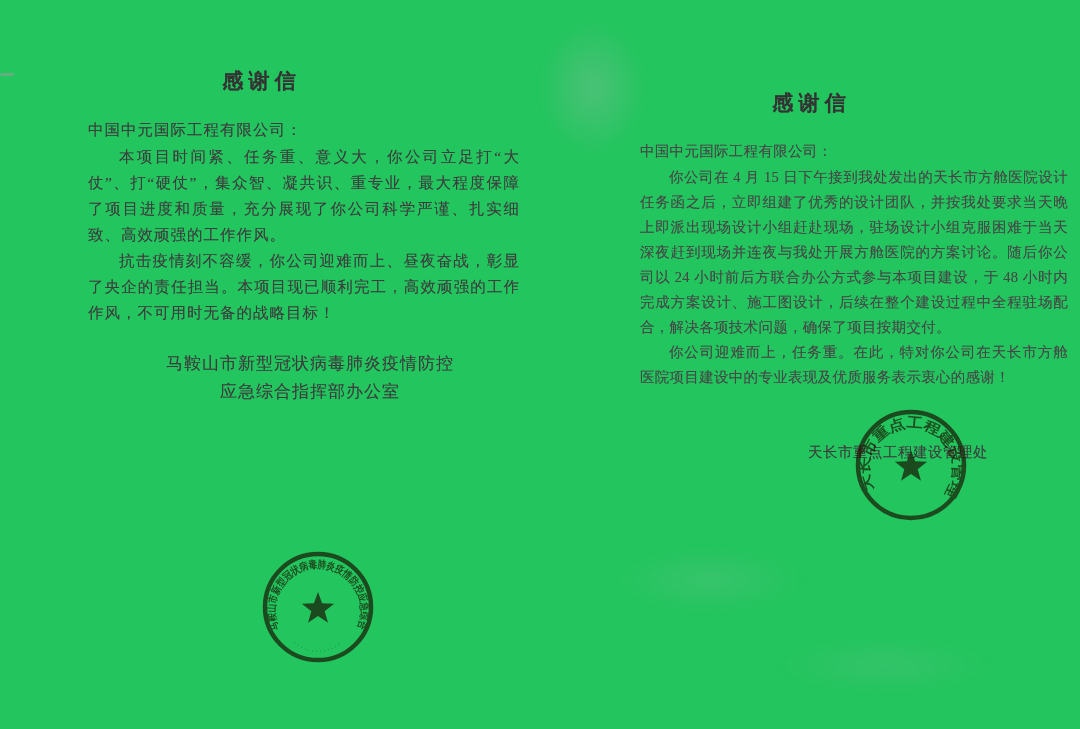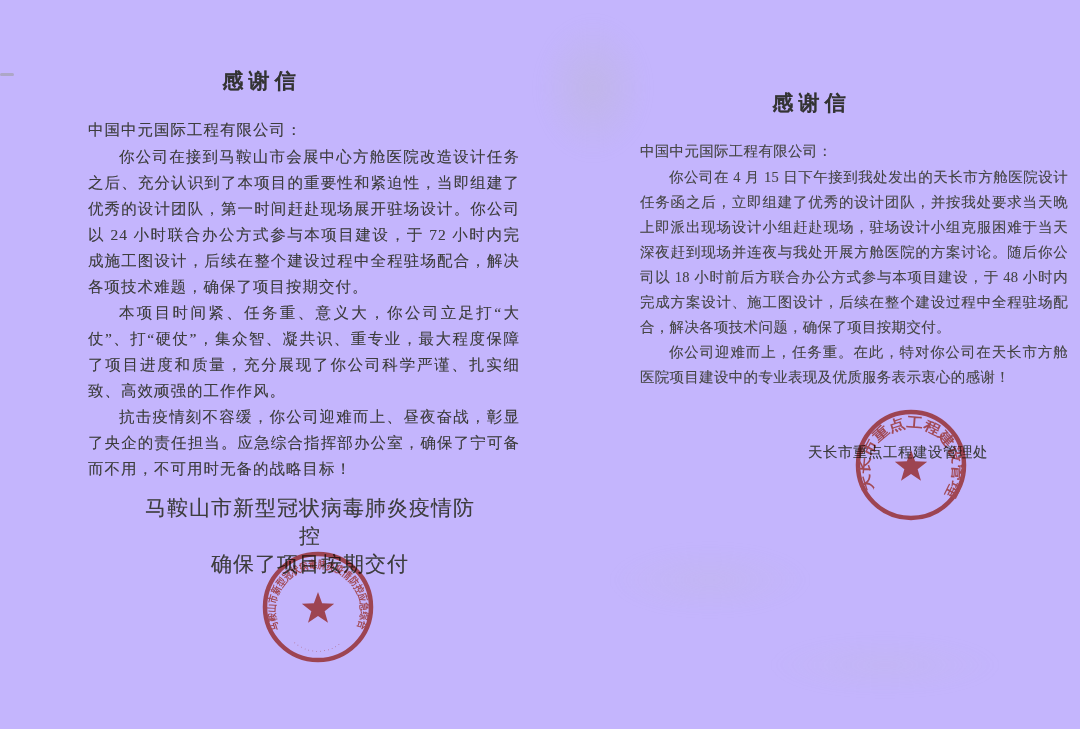--- a/index.html
+++ b/index.html
@@ -1,19 +1,19 @@
 <!DOCTYPE html>
 <html><head>
 <meta charset="utf-8">
 <style>
   html,body{margin:0;padding:0;background:#ffffff;}
   .screenshot{
     position:relative;
     width:1080px;height:729px;
-    background:#c4b5fd;
+    background:#22c55e;
     overflow:hidden;
     font-family:"Liberation Serif","DejaVu Serif",serif;
     color:#3d3d3d;
   }
   .page{position:absolute;}
   .page-left{left:88px;top:68px;width:432px;}
   .page-right{left:640px;top:90px;width:428px;}
 
   .letter-title{
     margin:0 90px 0 0;
@@ -35,22 +35,22 @@
     color:#474747;
   }
   .body-para{
     margin:0;text-indent:2em;
     text-align:justify;
     text-shadow:0 0 0.5px rgba(70,70,70,.4);
   }
 
   .signature{text-align:center;}
   .page-left .signature{
-    margin:12px 40px 0 auto;width:340px;
-    font-size:21px;line-height:28px;letter-spacing:1px;
+    margin:24px 40px 0 auto;width:340px;
+    font-size:17px;line-height:28px;letter-spacing:1px;
   }
   .page-right .signature{
     margin:50px 20px 0 auto;width:300px;
     font-size:14.5px;line-height:25px;letter-spacing:0.5px;
   }
   .signature p{margin:0;text-shadow:0 0 0.5px rgba(70,70,70,.4);}
 
   .seal{
     position:absolute;
     mix-blend-mode:multiply;
@@ -72,33 +72,32 @@
     filter:blur(5px);}
 </style>
 </head>
 <body>
 
 <div class="screenshot">
 
   <section class="page page-left">
     <h1 class="letter-title">感 谢 信</h1>
     <p class="salutation">中国中元国际工程有限公司：</p>
-    <p class="body-para">你公司在接到马鞍山市会展中心方舱医院改造设计任务之后、充分认识到了本项目的重要性和紧迫性，当即组建了优秀的设计团队，第一时间赶赴现场展开驻场设计。你公司以 24 小时联合办公方式参与本项目建设，于 72 小时内完成施工图设计，后续在整个建设过程中全程驻场配合，解决各项技术难题，确保了项目按期交付。</p>
     <p class="body-para">本项目时间紧、任务重、意义大，你公司立足打“大仗”、打“硬仗”，集众智、凝共识、重专业，最大程度保障了项目进度和质量，充分展现了你公司科学严谨、扎实细致、高效顽强的工作作风。</p>
-    <p class="body-para">抗击疫情刻不容缓，你公司迎难而上、昼夜奋战，彰显了央企的责任担当。应急综合指挥部办公室，确保了宁可备而不用，不可用时无备的战略目标！</p>
+    <p class="body-para">抗击疫情刻不容缓，你公司迎难而上、昼夜奋战，彰显了央企的责任担当。本项目现已顺利完工，高效顽强的工作作风，不可用时无备的战略目标！</p>
     <div class="signature">
       <p>马鞍山市新型冠状病毒肺炎疫情防控</p>
-      <p>确保了项目按期交付</p>
+      <p>应急综合指挥部办公室</p>
     </div>
   </section>
 
   <section class="page page-right">
     <h1 class="letter-title">感 谢 信</h1>
     <p class="salutation">中国中元国际工程有限公司：</p>
-    <p class="body-para">你公司在 4 月 15 日下午接到我处发出的天长市方舱医院设计任务函之后，立即组建了优秀的设计团队，并按我处要求当天晚上即派出现场设计小组赶赴现场，驻场设计小组克服困难于当天深夜赶到现场并连夜与我处开展方舱医院的方案讨论。随后你公司以 18 小时前后方联合办公方式参与本项目建设，于 48 小时内完成方案设计、施工图设计，后续在整个建设过程中全程驻场配合，解决各项技术问题，确保了项目按期交付。</p>
+    <p class="body-para">你公司在 4 月 15 日下午接到我处发出的天长市方舱医院设计任务函之后，立即组建了优秀的设计团队，并按我处要求当天晚上即派出现场设计小组赶赴现场，驻场设计小组克服困难于当天深夜赶到现场并连夜与我处开展方舱医院的方案讨论。随后你公司以 24 小时前后方联合办公方式参与本项目建设，于 48 小时内完成方案设计、施工图设计，后续在整个建设过程中全程驻场配合，解决各项技术问题，确保了项目按期交付。</p>
     <p class="body-para">你公司迎难而上，任务重。在此，特对你公司在天长市方舱医院项目建设中的专业表现及优质服务表示衷心的感谢！</p>
     <div class="signature">
       <p>天长市重点工程建设管理处</p>
     </div>
   </section>
 
   <svg class="seal seal-left" width="116" height="116" viewBox="0 0 116 116">
     <defs>
       <path id="ringL" d="M 19,80 A 43,43 0 1 1 97,80" fill="none"></path>
       <path id="codeL" d="M 30,92 A 38,38 0 0 0 86,92" fill="none"></path>

